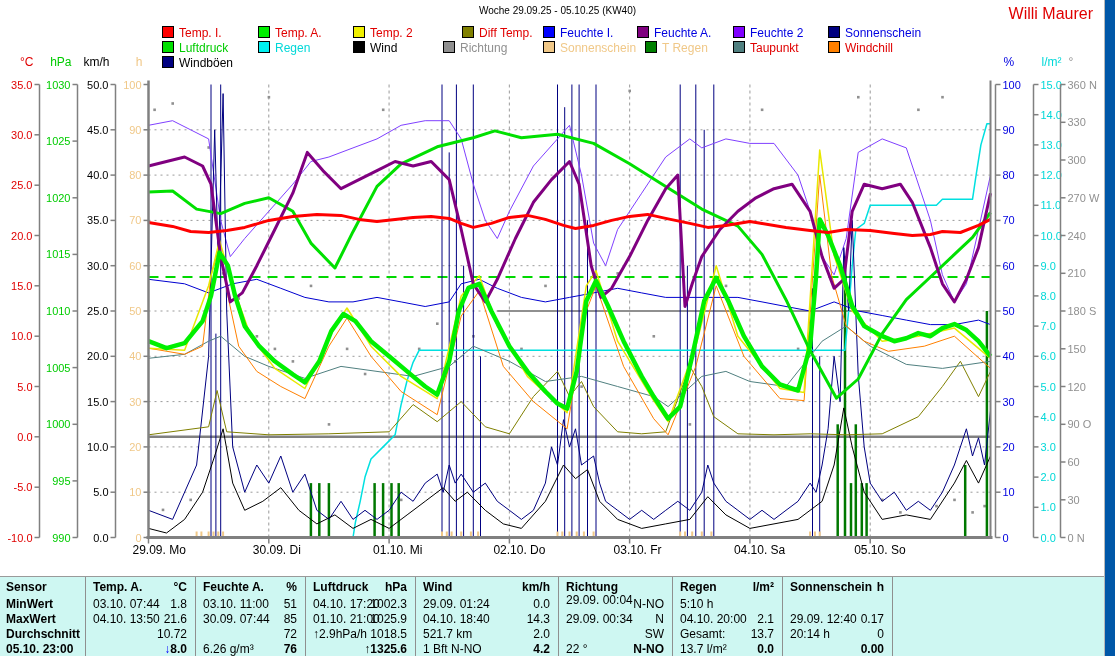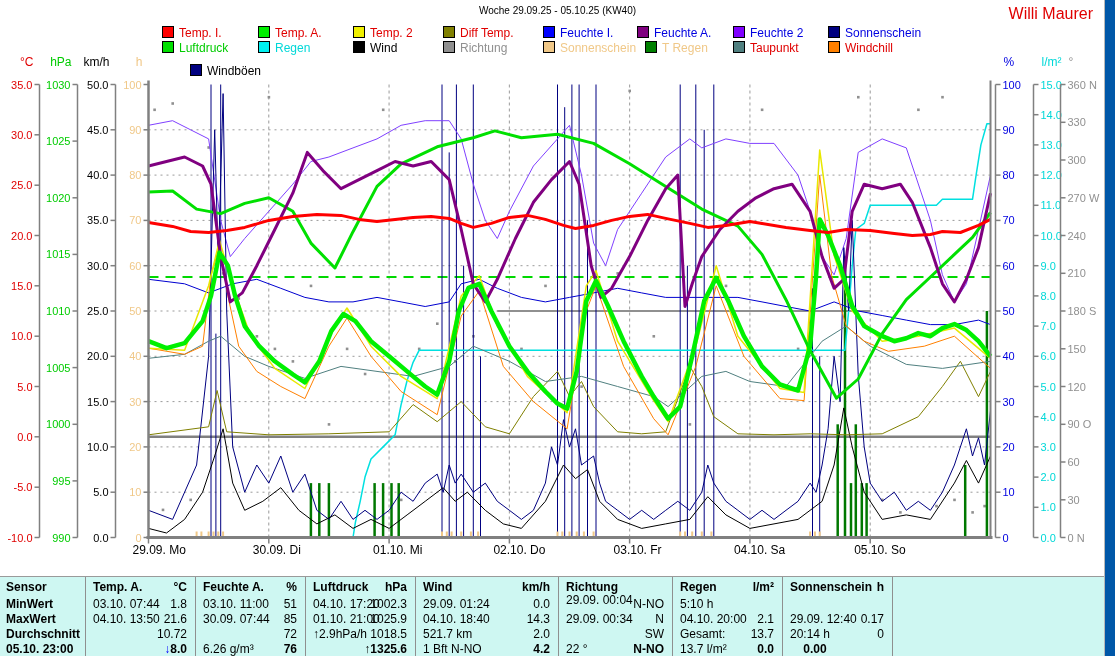--- a/index.html
+++ b/index.html
@@ -19,34 +19,34 @@
 </head>
 <body>
 
 <div id="app">
   <div id="title">Woche 29.09.25 - 05.10.25 (KW40)</div>
   <div id="author">Willi Maurer</div>
   <div id="legend">
       <div class="lg-item" style="left: 162px; top: 26px;"><span class="lg-box" style="background: rgb(255, 0, 0);"></span><span style="color: rgb(224, 0, 0);">Temp. I.</span></div>
       <div class="lg-item" style="left: 258px; top: 26px;"><span class="lg-box" style="background: rgb(0, 240, 0);"></span><span style="color: rgb(224, 0, 0);">Temp. A.</span></div>
       <div class="lg-item" style="left: 353px; top: 26px;"><span class="lg-box" style="background: rgb(240, 240, 0);"></span><span style="color: rgb(224, 0, 0);">Temp. 2</span></div>
-      <div class="lg-item" style="left: 443px; top: 26px;"><span class="lg-box" style="background: rgb(128, 128, 0);"></span><span style="color: rgb(224, 0, 0);">Diff Temp.</span></div>
+      <div class="lg-item" style="left: 462px; top: 26px;"><span class="lg-box" style="background: rgb(128, 128, 0);"></span><span style="color: rgb(224, 0, 0);">Diff Temp.</span></div>
       <div class="lg-item" style="left: 543px; top: 26px;"><span class="lg-box" style="background: rgb(0, 0, 255);"></span><span style="color: rgb(0, 0, 224);">Feuchte I.</span></div>
       <div class="lg-item" style="left: 637px; top: 26px;"><span class="lg-box" style="background: rgb(128, 0, 128);"></span><span style="color: rgb(0, 0, 224);">Feuchte A.</span></div>
       <div class="lg-item" style="left: 733px; top: 26px;"><span class="lg-box" style="background: rgb(128, 0, 255);"></span><span style="color: rgb(0, 0, 224); margin-top: 12px;">Feuchte 2</span></div>
       <div class="lg-item" style="left: 828px; top: 26px;"><span class="lg-box" style="background: rgb(0, 0, 128);"></span><span style="color: rgb(0, 0, 224);">Sonnenschein</span></div>
       <div class="lg-item" style="left: 162px; top: 41px;"><span class="lg-box" style="background: rgb(0, 224, 0);"></span><span style="color: rgb(0, 204, 0);">Luftdruck</span></div>
       <div class="lg-item" style="left: 258px; top: 41px;"><span class="lg-box" style="background: rgb(0, 240, 240);"></span><span style="color: rgb(0, 216, 216);">Regen</span></div>
       <div class="lg-item" style="left: 353px; top: 41px;"><span class="lg-box" style="background: rgb(0, 0, 0);"></span><span style="color: rgb(0, 0, 0);">Wind</span></div>
       <div class="lg-item" style="left: 443px; top: 41px;"><span class="lg-box" style="background: rgb(144, 144, 144);"></span><span style="color: rgb(144, 144, 144);">Richtung</span></div>
       <div class="lg-item" style="left: 543px; top: 41px;"><span class="lg-box" style="background: rgb(240, 200, 136);"></span><span style="color: rgb(240, 200, 136);">Sonnenschein</span></div>
       <div class="lg-item" style="left: 637px; top: 41px; margin-left: 8px;"><span class="lg-box" style="background: rgb(0, 128, 0);"></span><span style="color: rgb(240, 200, 136);">T Regen</span></div>
       <div class="lg-item" style="left: 733px; top: 41px;"><span class="lg-box" style="background: rgb(80, 128, 128);"></span><span style="color: rgb(224, 0, 0);">Taupunkt</span></div>
       <div class="lg-item" style="left: 828px; top: 41px;"><span class="lg-box" style="background: rgb(255, 128, 0);"></span><span style="color: rgb(224, 0, 0);">Windchill</span></div>
-      <div class="lg-item" style="left: 162px; top: 64px; margin-left: 28px;"><span class="lg-box" style="background: rgb(0, 0, 128);"></span><span style="color: rgb(0, 0, 0);">Windböen</span></div>
+      <div class="lg-item" style="left: 162px; top: 56px;"><span class="lg-box" style="background: rgb(0, 0, 128);"></span><span style="color: rgb(0, 0, 0);">Windböen</span></div>
     </div>
   <svg id="chart-svg" width="1115" height="575">
       <line x1="268.7857142857143" y1="84.5" x2="268.7857142857143" y2="537.5" stroke="#9a9a9a" stroke-width="1" stroke-dasharray="3,3"></line>
       <line x1="389.07142857142856" y1="84.5" x2="389.07142857142856" y2="537.5" stroke="#9a9a9a" stroke-width="1" stroke-dasharray="3,3"></line>
       <line x1="509.3571428571429" y1="84.5" x2="509.3571428571429" y2="537.5" stroke="#9a9a9a" stroke-width="1" stroke-dasharray="3,3"></line>
       <line x1="629.6428571428571" y1="84.5" x2="629.6428571428571" y2="537.5" stroke="#9a9a9a" stroke-width="1" stroke-dasharray="3,3"></line>
       <line x1="749.9285714285714" y1="84.5" x2="749.9285714285714" y2="537.5" stroke="#9a9a9a" stroke-width="1" stroke-dasharray="3,3"></line>
       <line x1="870.2142857142858" y1="84.5" x2="870.2142857142858" y2="537.5" stroke="#9a9a9a" stroke-width="1" stroke-dasharray="3,3"></line>
       <line x1="148.5" y1="492.2" x2="990.5" y2="492.2" stroke="#9a9a9a" stroke-width="1" stroke-dasharray="2,4"></line>
       <line x1="148.5" y1="446.9" x2="990.5" y2="446.9" stroke="#9a9a9a" stroke-width="1" stroke-dasharray="2,4"></line>
@@ -437,16 +437,16 @@
       <div class="ft-cell" style="left:680px;top:50px">Gesamt:</div>
       <div class="ft-cell" style="left:672px;top:50px;width:102px;text-align:right">13.7</div>
       <div class="ft-cell" style="left:680px;top:65px">13.7 l/m²</div>
       <div class="ft-cell bold" style="left:672px;top:65px;width:102px;text-align:right">0.0</div>
       <div class="ft-cell bold" style="left:790px;top:3px">Sonnenschein</div>
       <div class="ft-cell bold" style="left:782px;top:3px;width:102px;text-align:right">h</div>
       <div class="ft-cell" style="left:790px;top:35px">29.09.  12:40</div>
       <div class="ft-cell" style="left:782px;top:35px;width:102px;text-align:right">0.17</div>
       <div class="ft-cell" style="left:790px;top:50px">20:14 h</div>
       <div class="ft-cell" style="left:782px;top:50px;width:102px;text-align:right">0</div>
-      <div class="ft-cell bold" style="left:764px;top:65px;width:102px;text-align:center">0.00</div>
+      <div class="ft-cell bold" style="left:782px;top:65px;width:102px;text-align:right">0.00</div>
     </div>
   <div id="win-edge"></div>
 </div>
 
 </body></html>

